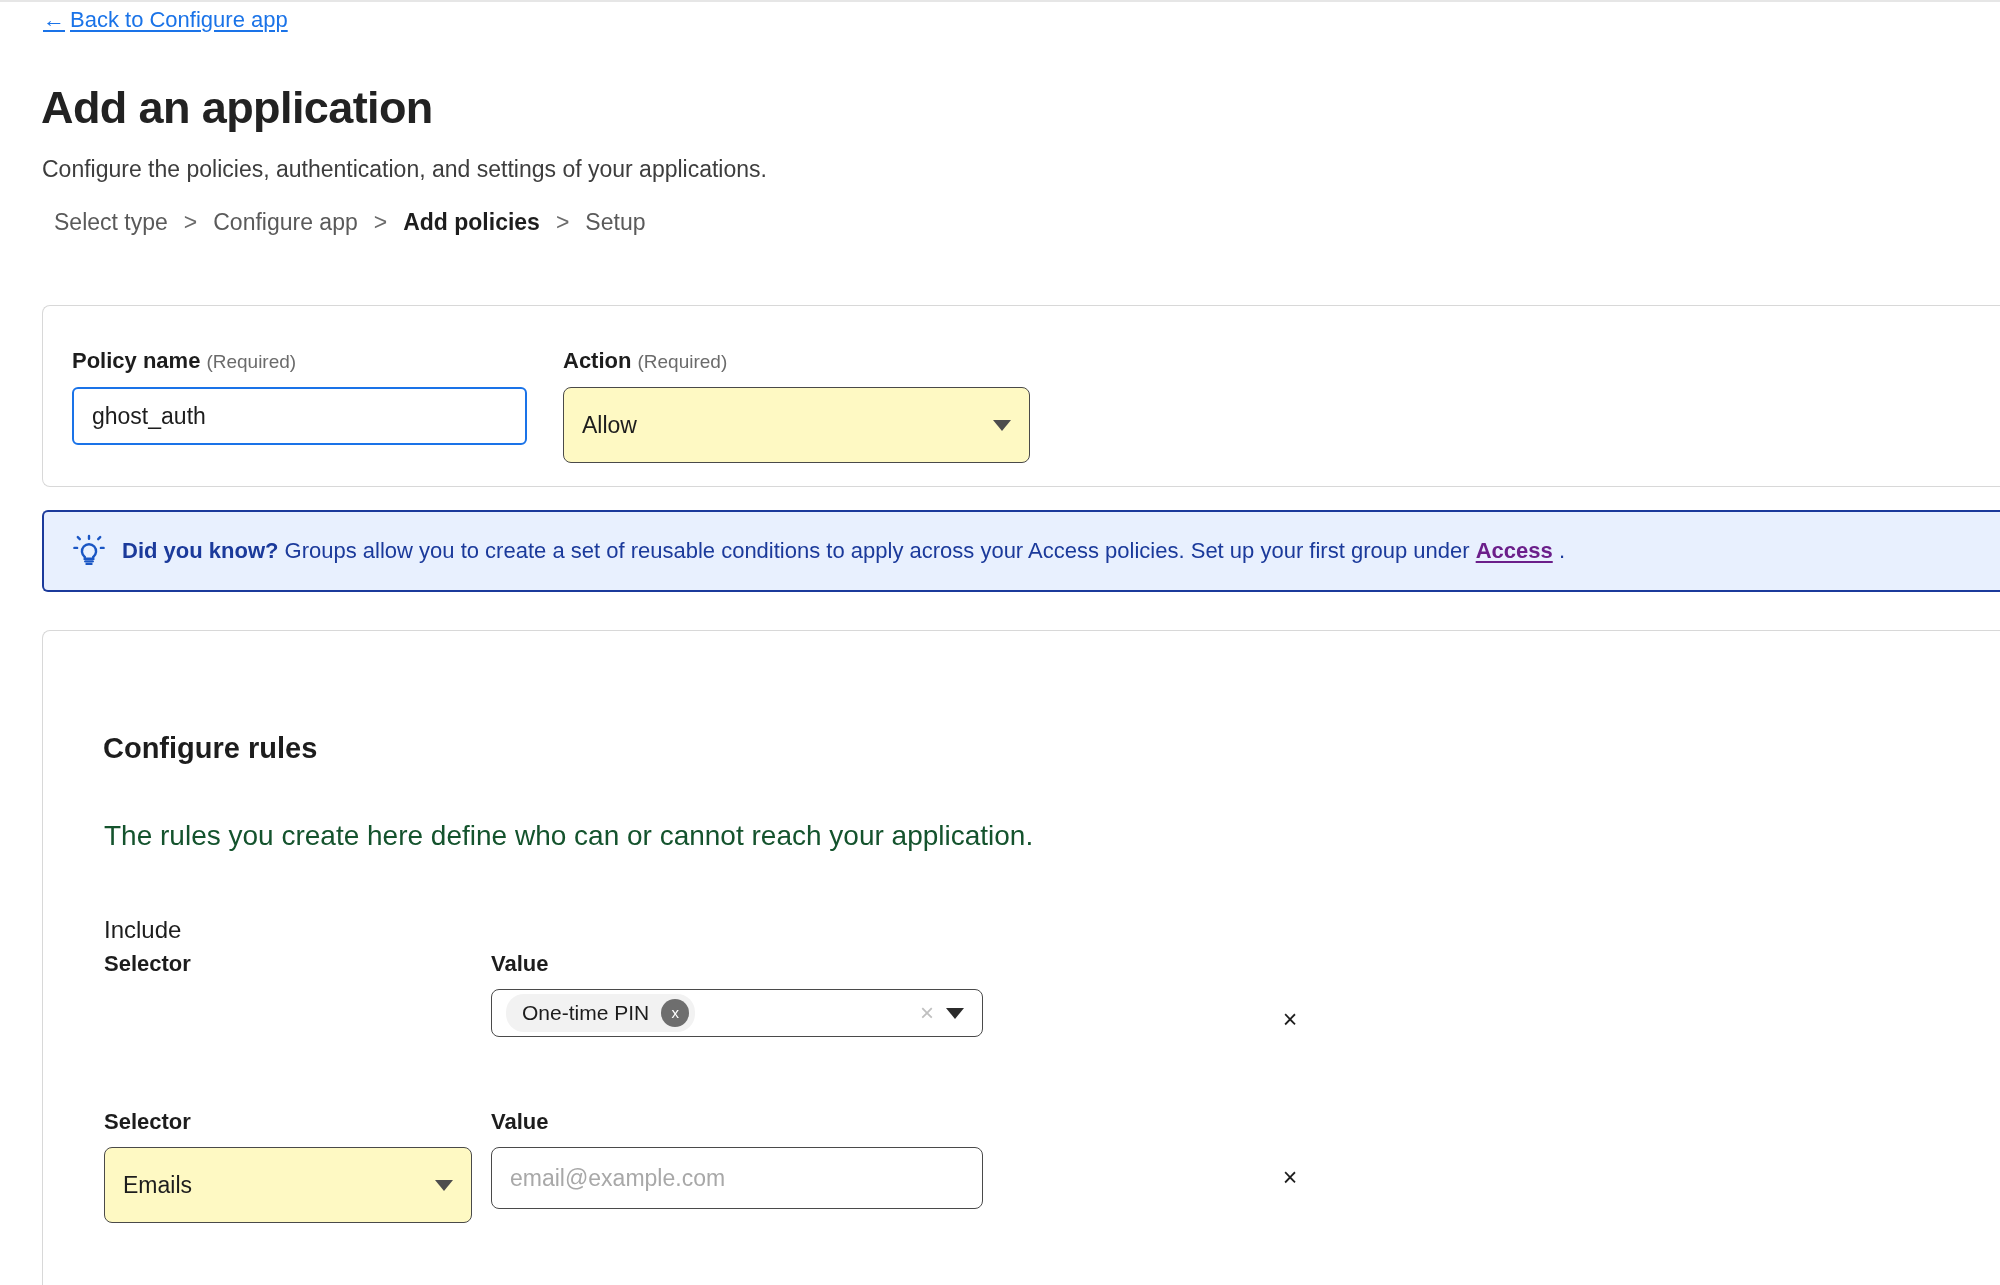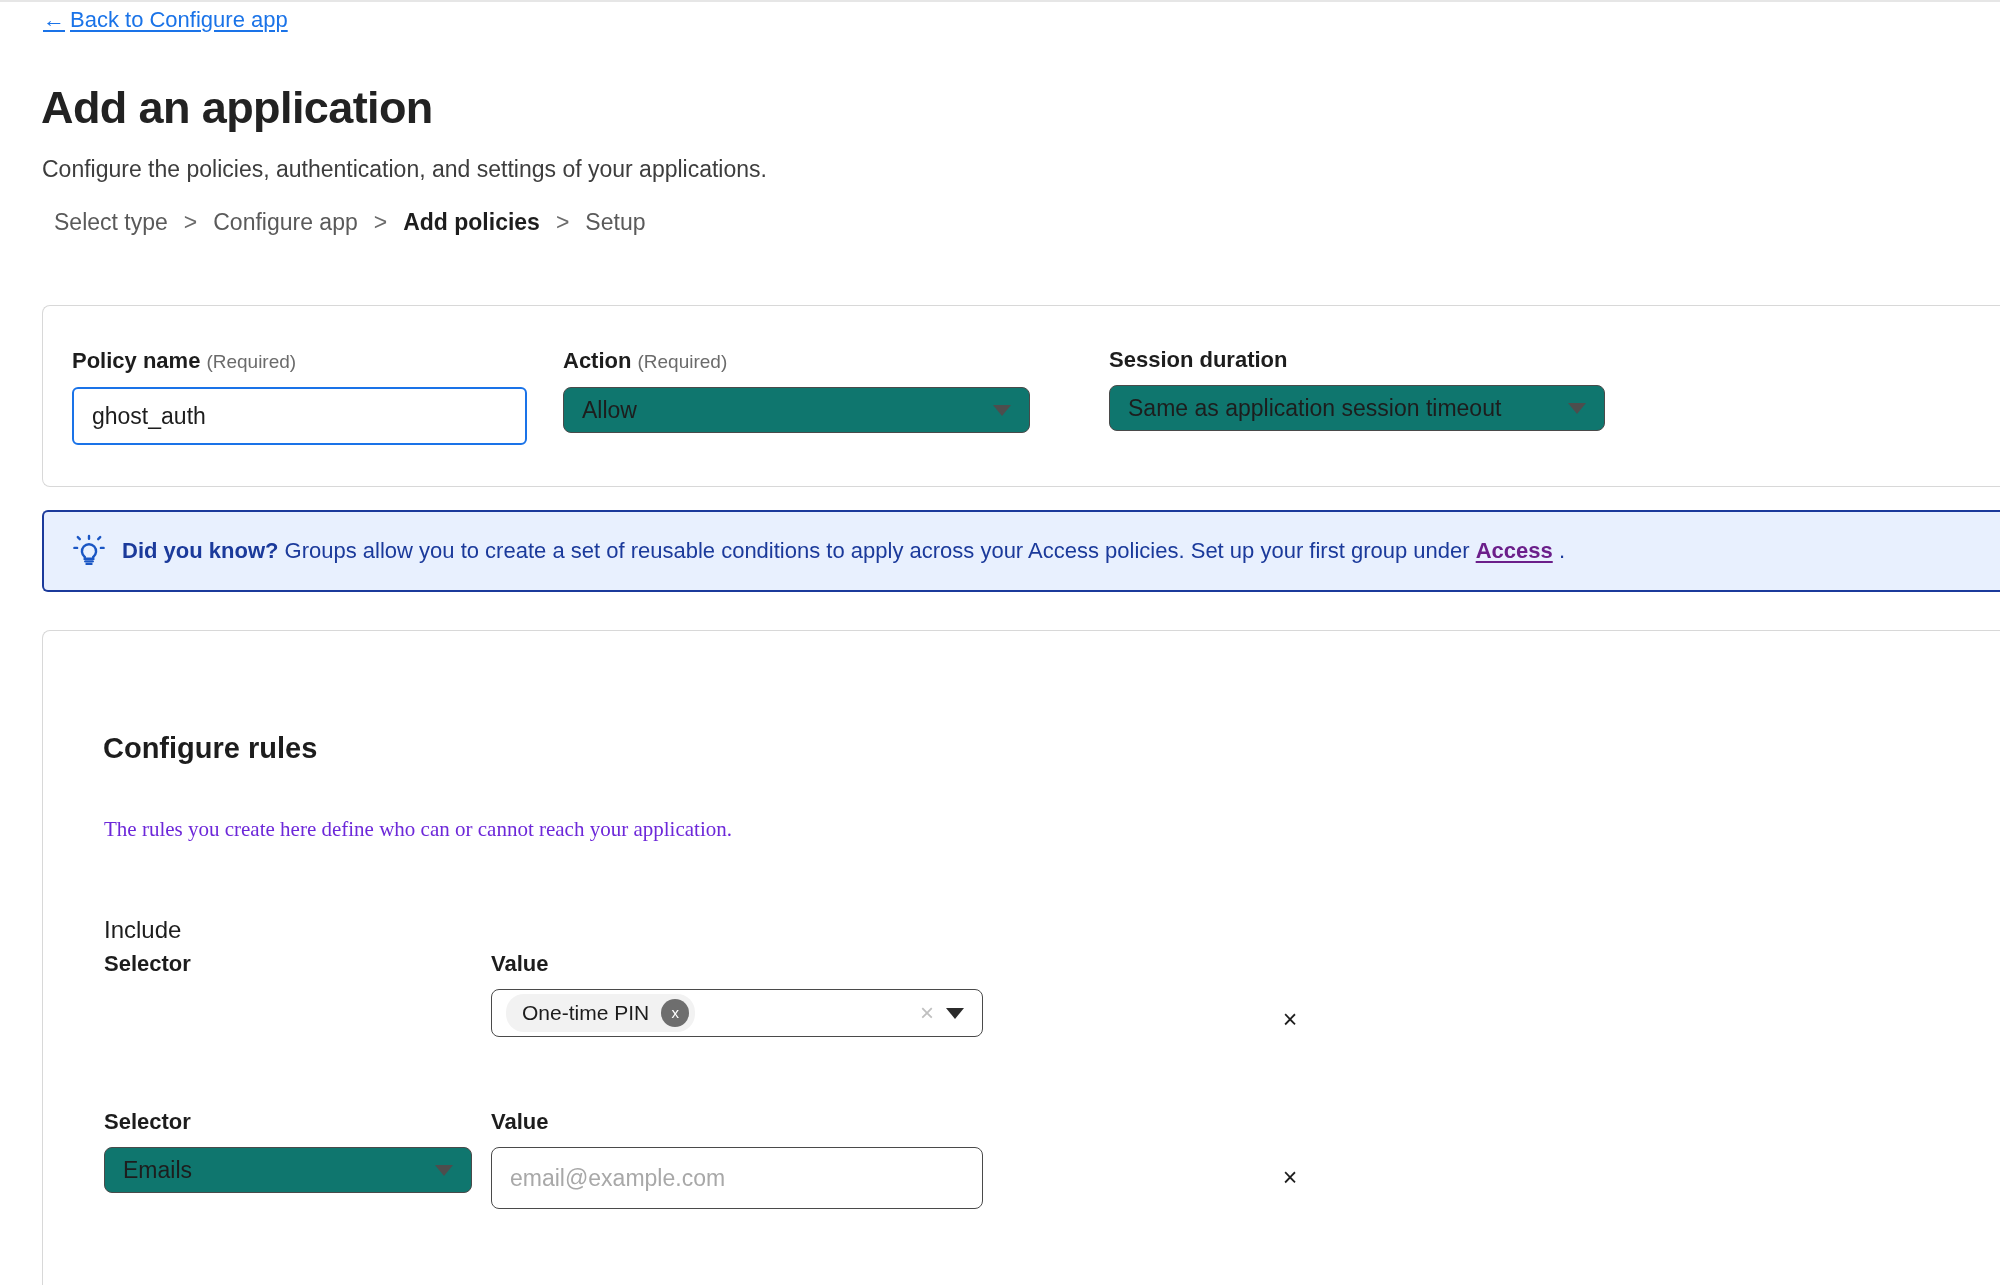--- a/index.html
+++ b/index.html
@@ -120,24 +120,24 @@
     font-family: "Liberation Sans", sans-serif;
     color: #1d1d1d;
     background: #fff;
     outline: none;
   }
   .text-input::placeholder { color: #9a9a9a; }
 
   .select-box {
     position: relative;
     width: 100%;
-    height: 46px;
+    height: 76px;
     border: 1px solid #4a4a4a;
     border-radius: 8px;
-    background: #0f766e;
+    background: #fef9c3;
     display: flex;
     align-items: center;
     padding: 0 18px;
     font-size: 23px;
     color: #1d1d1d;
     cursor: pointer;
     white-space: nowrap;
   }
   .select-box .caret {
     margin-left: auto;
@@ -207,24 +207,23 @@
     top: 75px;
     font-size: 29px;
     line-height: 36px;
     font-weight: bold;
     color: #1d1d1d;
   }
   .rules-desc {
     position: absolute;
     left: 61px;
     top: 162px;
-    font-size: 21px;
+    font-size: 28px;
     line-height: 30px;
-    color: #6d28d9;
-    font-family: Liberation Serif, serif;
+    color: #14532d;
   }
   .include-title {
     position: absolute;
     left: 61px;
     top: 260px;
     font-size: 24px;
     line-height: 30px;
     font-weight: normal;
     color: #1d1d1d;
     text-align: center;
@@ -362,29 +361,20 @@
   <div class="field" id="action-field">
     <div class="field-label">
       <span>Action</span><span class="req">(Required)</span>
     </div>
     <div class="select-box">
       <span class="value">Allow</span>
       <span class="caret"></span>
     </div>
   </div>
 
-  <div class="field" id="session-field">
-    <div class="field-label">
-      <span>Session duration</span>
-    </div>
-    <div class="select-box tight">
-      <span class="value">Same as application session timeout</span>
-      <span class="caret"></span>
-    </div>
-  </div>
 
 </section>
 
 <aside class="info-banner">
   <svg class="bulb-icon" viewBox="0 0 24 24" fill="none" stroke="#1a56c4" stroke-width="1.7" stroke-linecap="round">
     <path d="M9 16.2a5 5 0 1 1 6 0v1.3H9z"></path>
     <line x1="9.4" y1="19.3" x2="14.6" y2="19.3"></line>
     <line x1="10.3" y1="21.1" x2="13.7" y2="21.1"></line>
     <line x1="12" y1="1.4" x2="12" y2="3.3"></line>
     <line x1="3.6" y1="9.8" x2="1.7" y2="9.8"></line>

